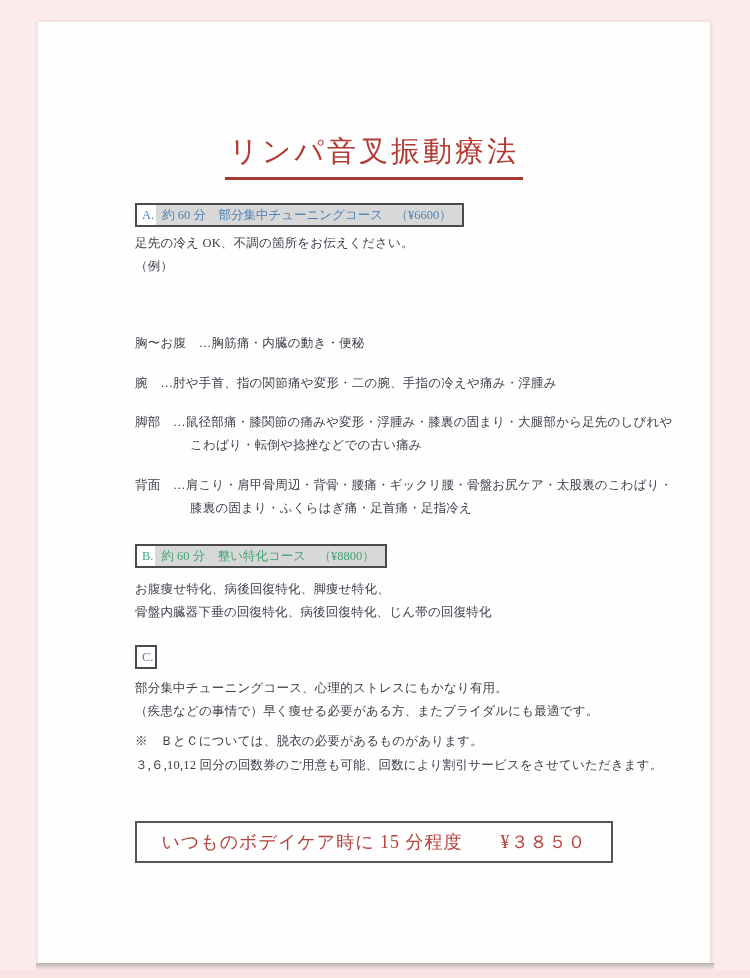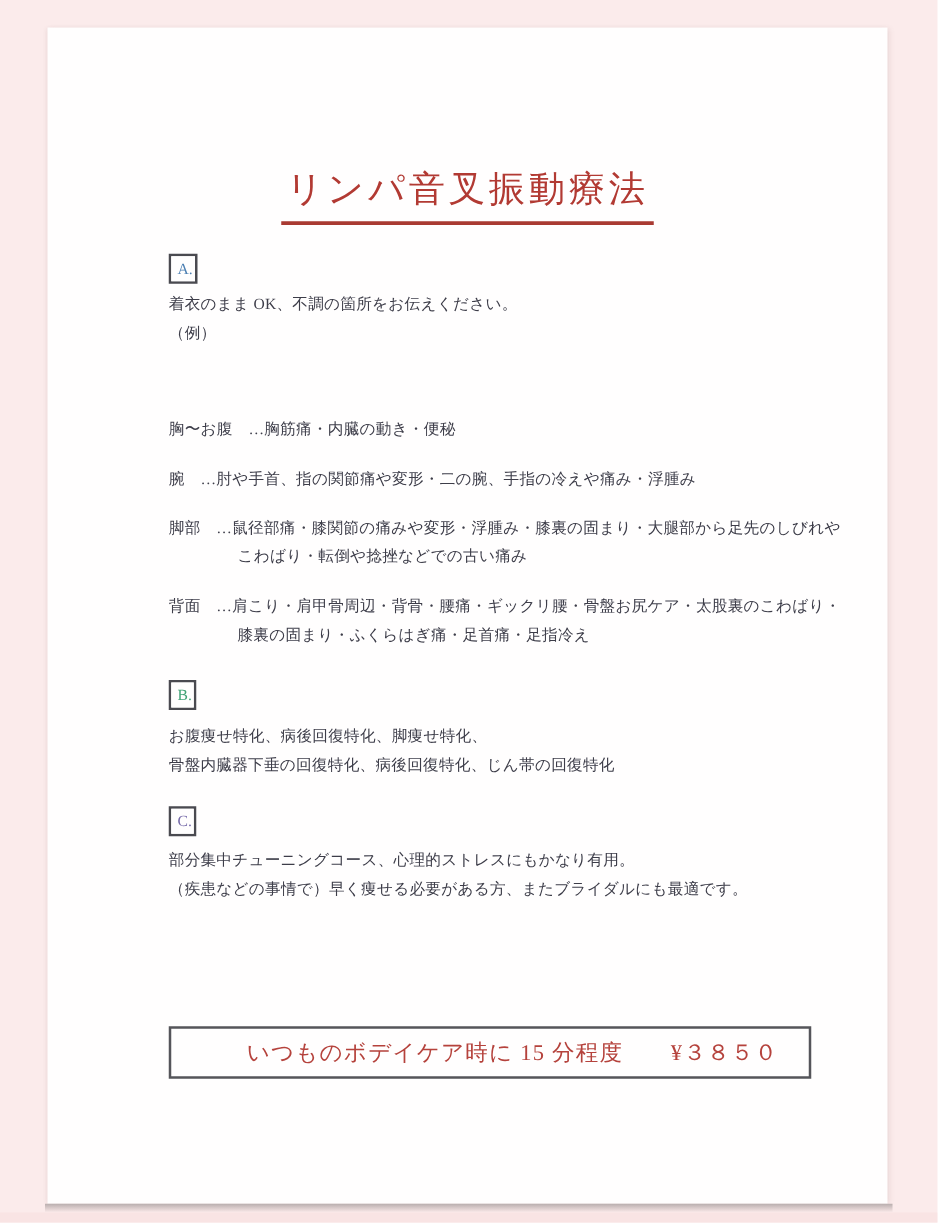--- a/index.html
+++ b/index.html
@@ -66,64 +66,66 @@
     font-size:12.5px;line-height:1.25;
     color:#3d3d49;white-space:pre;
     letter-spacing:.2px;
   }
   .indent{left:152px;}
 
   
   .footer-box{
     position:absolute;left:97px;top:799px;width:474px;height:38px;
     border:2px solid #55555a;background:#fffefe;
-    display:flex;align-items:center;justify-content:center;padding-left:36px;
+    display:flex;align-items:center;justify-content:center;
   }
   .footer-box .offer{
     font-size:18px;color:#b5423c;letter-spacing:1px;white-space:pre;
   }
 </style>
 </head>
 <body>
 
 <div class="stage">
 
   <div class="page">
 
     <div class="title-wrap">
       <span class="title">リンパ音叉振動療法</span>
     </div>
 
     <div class="course-header hdr-a">
-      <span class="prefix">A.</span>
+      <span class="prefix">A.</span><span class="rest">約 60 分　部分集中チューニングコース　（¥6600）</span>
     </div>
 
-    <div class="tline" style="top:214px">着衣のまま OK、不調の箇所をお伝えください。</div>
+    <div class="tline" style="top:214px">足先の冷え OK、不調の箇所をお伝えください。</div>
     <div class="tline" style="top:237px">（例）</div>
     <div class="tline" style="top:314px">胸〜お腹　…胸筋痛・内臓の動き・便秘</div>
     <div class="tline" style="top:354px">腕　…肘や手首、指の関節痛や変形・二の腕、手指の冷えや痛み・浮腫み</div>
     <div class="tline" style="top:393px">脚部　…鼠径部痛・膝関節の痛みや変形・浮腫み・膝裏の固まり・大腿部から足先のしびれや</div>
     <div class="tline indent" style="top:416px">こわばり・転倒や捻挫などでの古い痛み</div>
     <div class="tline indent" style="top:479px">膝裏の固まり・ふくらはぎ痛・足首痛・足指冷え</div>
     <div class="tline" style="top:456px">背面　…肩こり・肩甲骨周辺・背骨・腰痛・ギックリ腰・骨盤お尻ケア・太股裏のこわばり・</div>
 
     <div class="course-header hdr-b">
-      <span class="prefix">B.</span>
+      <span class="prefix">B.</span><span class="rest">約 60 分　整い特化コース　（¥8800）</span>
     </div>
 
     <div class="tline" style="top:560px">お腹痩せ特化、病後回復特化、脚痩せ特化、</div>
     <div class="tline" style="top:583px">骨盤内臓器下垂の回復特化、病後回復特化、じん帯の回復特化</div>
 
     <div class="course-header hdr-c">
       <span class="prefix">C.</span>
     </div>
 
     <div class="tline" style="top:659px">部分集中チューニングコース、心理的ストレスにもかなり有用。</div>
     <div class="tline" style="top:682px">（疾患などの事情で）早く痩せる必要がある方、またブライダルにも最適です。</div>
 
+    <div class="tline" style="top:712px">※　ＢとＣについては、脱衣の必要があるものがあります。</div>
+    <div class="tline" style="top:736px">３,６,10,12 回分の回数券のご用意も可能、回数により割引サービスをさせていただきます。</div>
 
     <div class="footer-box">
       <span class="offer">いつものボデイケア時に 15 分程度　　¥３８５０</span>
     </div>
 
   </div>
 
   <div class="page-bottom-shadow"></div>
   <div class="pink-band"></div>
   <div class="next-page"></div>

